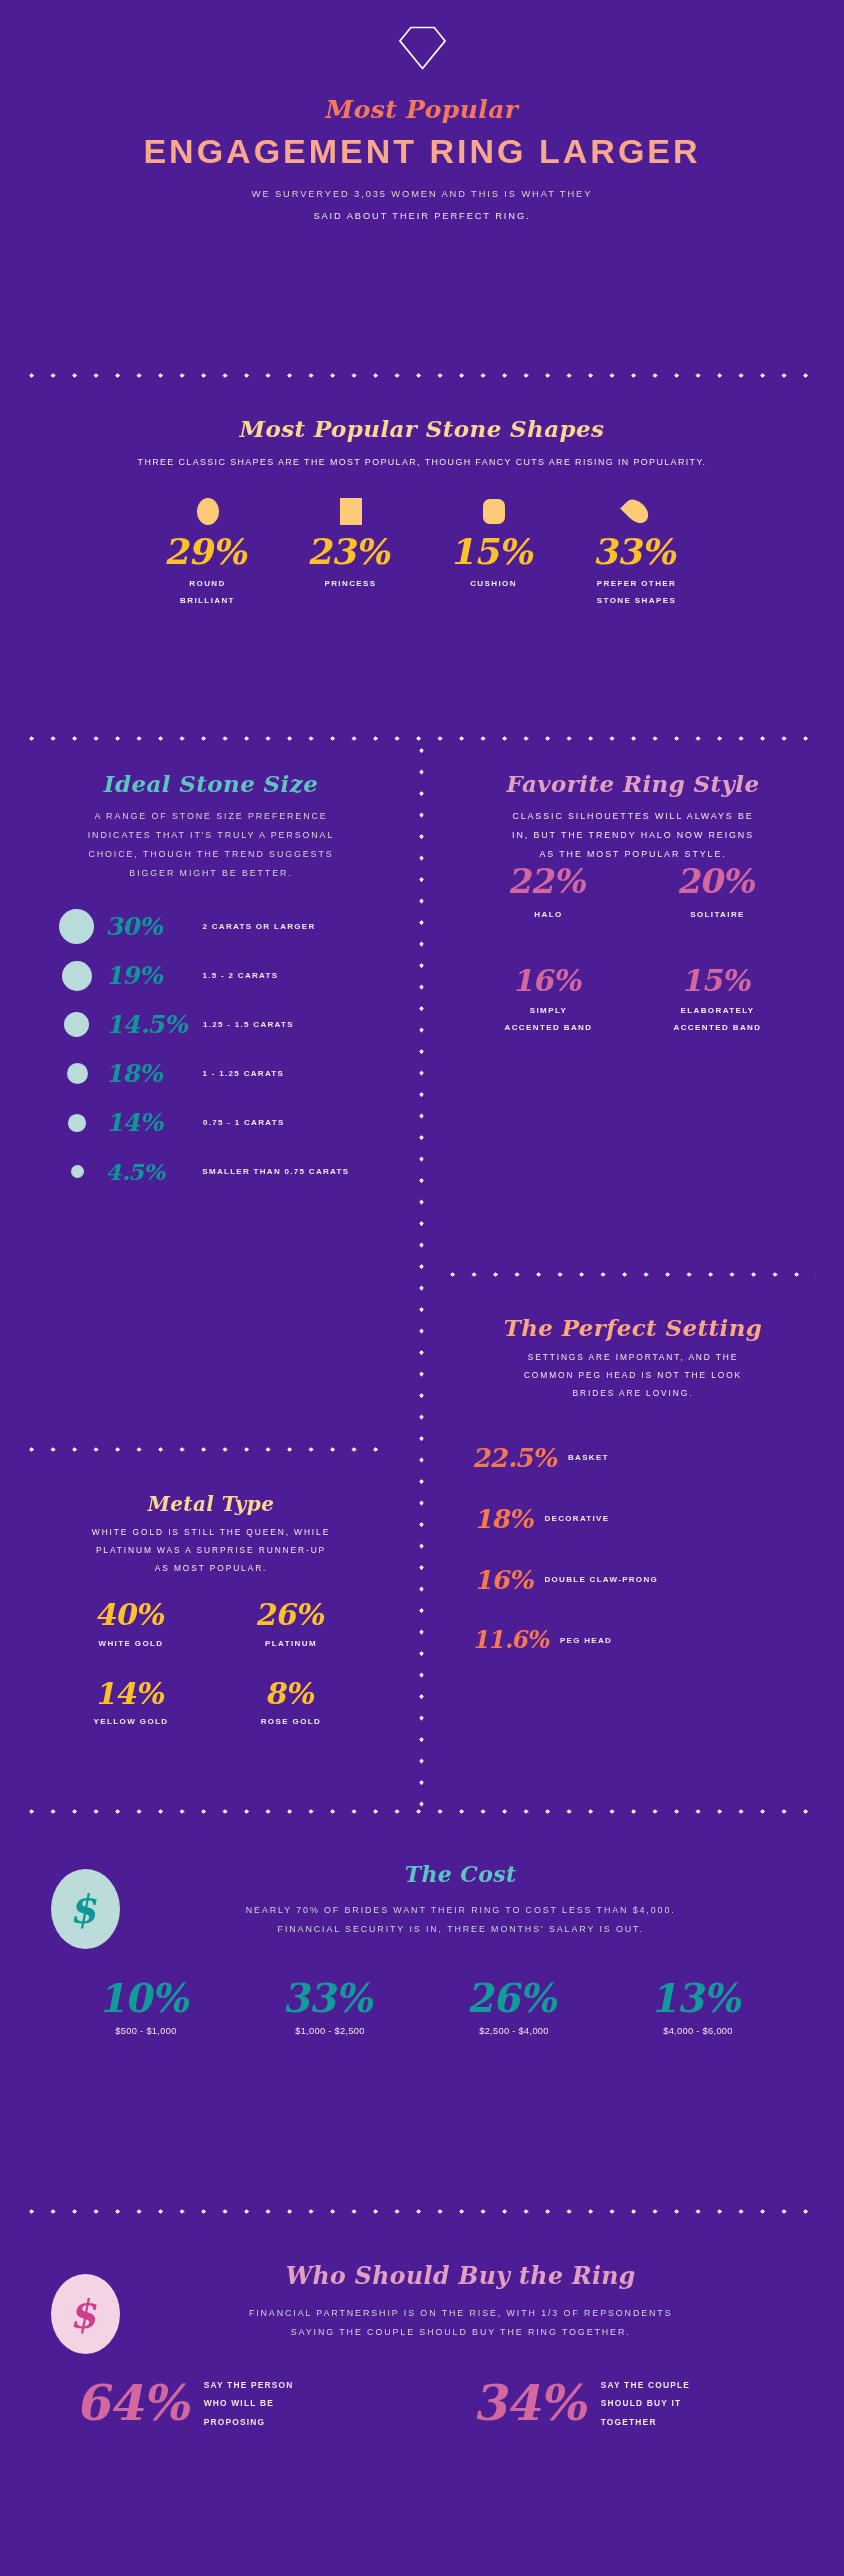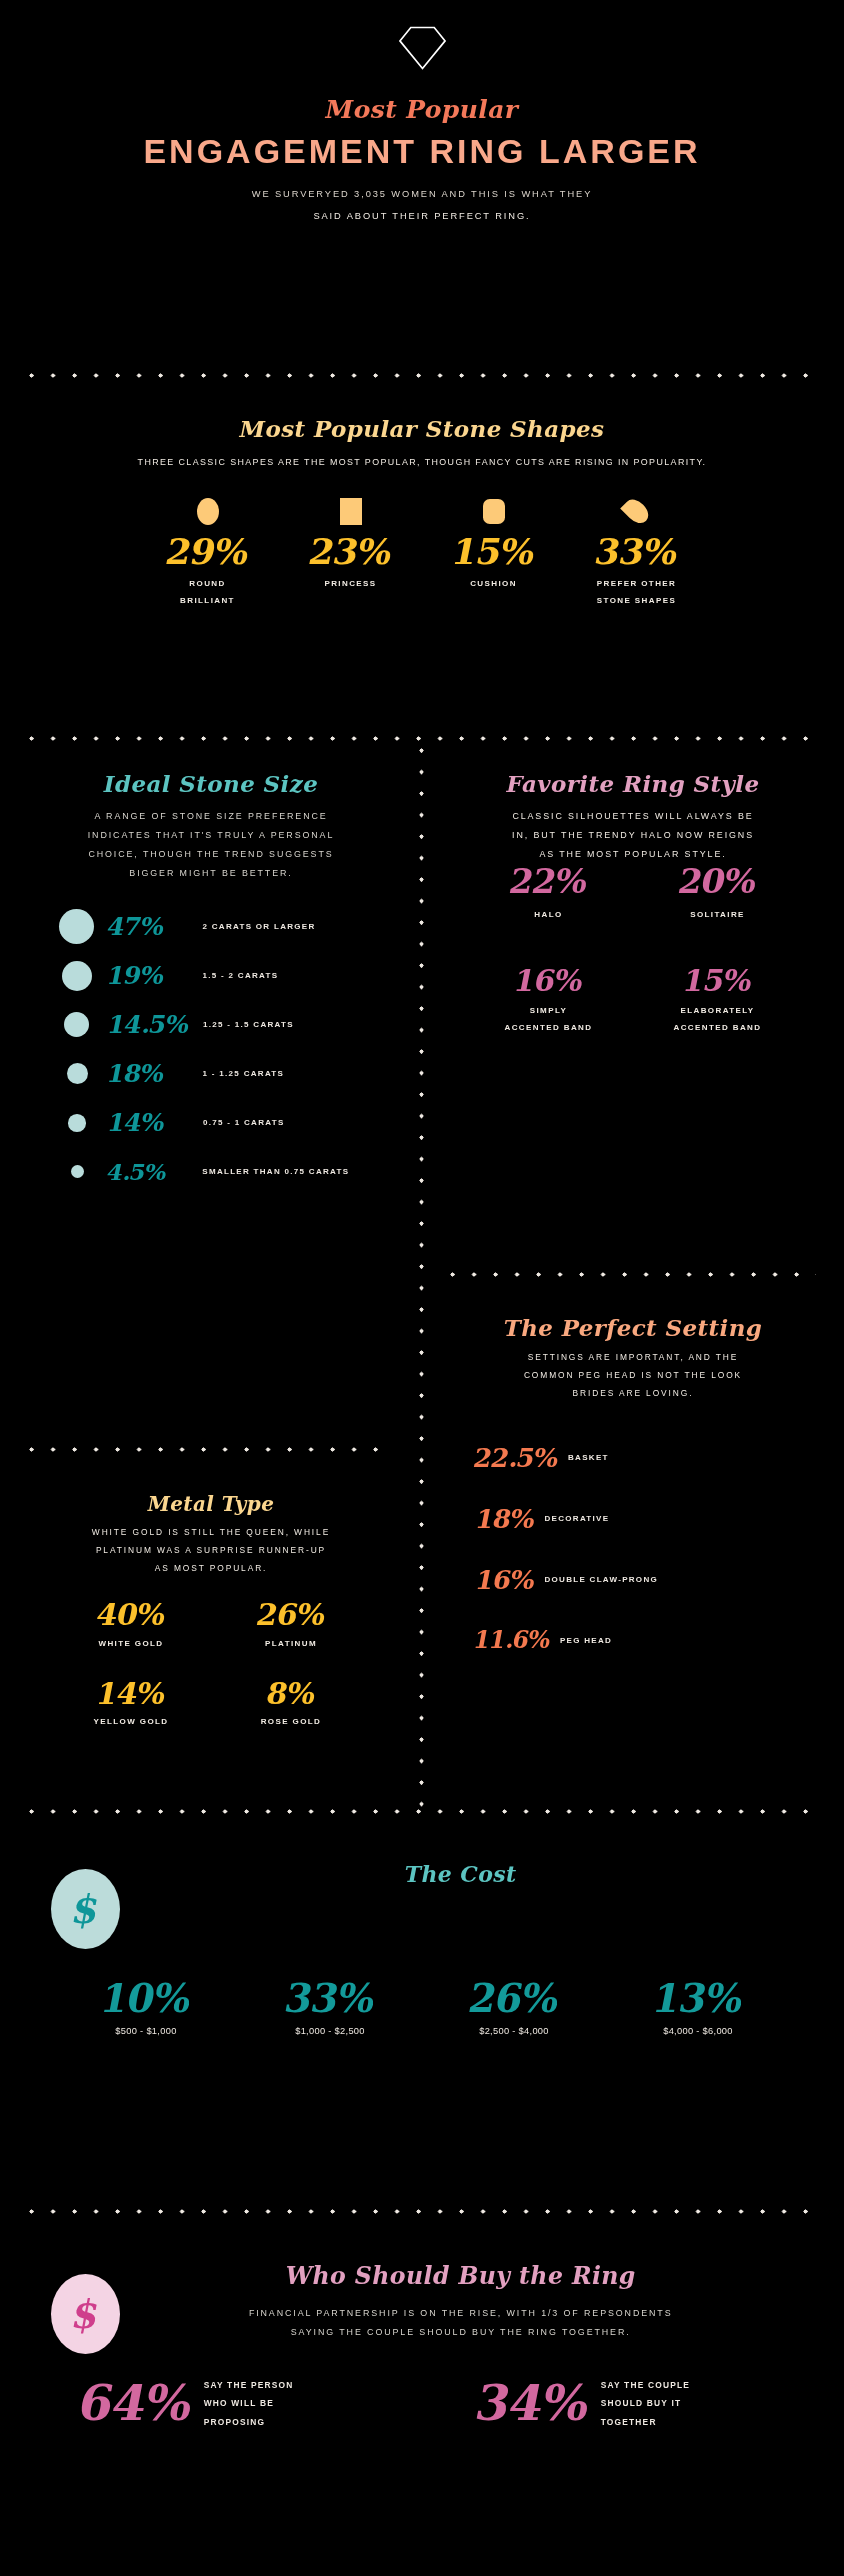--- a/index.html
+++ b/index.html
@@ -6,21 +6,21 @@
   body{
     background:#343434;
     font-family:"Liberation Sans", sans-serif;
     -webkit-font-smoothing:antialiased;
   }
   .page{
     position:relative;
     width:844px;
     height:2576px;
     margin:0 auto;
-    background:#000000;
+    background:#4c1d95;
     overflow:hidden;
   }
 
   
   .caps{
     font-family:"Liberation Sans", sans-serif;
     text-transform:uppercase;
     letter-spacing:1.9px;
     color:#f2ece4;
     font-size:9.3px;
@@ -222,21 +222,21 @@
     <div style="margin-top:10px;">
       <div class="caps" style="font-size:8.9px;line-height:2.15;color:#d9d6cf;">A RANGE OF STONE SIZE PREFERENCE</div>
       <div class="caps" style="font-size:8.9px;line-height:2.15;color:#d9d6cf;">INDICATES THAT IT'S TRULY A PERSONAL</div>
       <div class="caps" style="font-size:8.9px;line-height:2.15;color:#d9d6cf;">CHOICE, THOUGH THE TREND SUGGESTS</div>
       <div class="caps" style="font-size:8.9px;line-height:2.15;color:#d9d6cf;">BIGGER MIGHT BE BETTER.</div>
     </div>
 
     <div style="margin-top:18.6px;">
       <div class="size-row">
         <div class="size-dot" style="width:35px;height:35px;"></div>
-        <div class="size-pct num">47%</div>
+        <div class="size-pct num">30%</div>
         <div class="size-lbl">2 CARATS OR LARGER</div>
       </div>
       <div class="size-row">
         <div class="size-dot" style="width:30px;height:30px;margin-left:2.5px;"></div>
         <div class="size-pct num" style="padding-left:16px;">19%</div>
         <div class="size-lbl">1.5 - 2 CARATS</div>
       </div>
       <div class="size-row">
         <div class="size-dot" style="width:25px;height:25px;margin-left:5px;"></div>
         <div class="size-pct num" style="padding-left:19px;">14.5%</div>
@@ -349,20 +349,24 @@
 
   <div class="hrule" style="position:absolute;left:29px;top:1809px;width:788px;"></div>
 
   <div style="position:absolute;top:1861px;left:0;width:844px;">
     <div style="display:flex;align-items:flex-start;padding:0 51px;">
       <div class="badge" style="background:#bcdcda;color:#0e9699;flex:0 0 auto;margin-top:8.4px;">
         <span>$</span>
       </div>
       <div style="flex:1;margin-left:8.4px;">
         <div class="sec-title script" style="color:#5cc4c1;font-size:22px;">The Cost</div>
+        <div style="margin-top:13.5px;">
+          <div class="caps" style="font-size:8.9px;line-height:2.2;color:#cfd6d4;">NEARLY 70% OF BRIDES WANT THEIR RING TO COST LESS THAN $4,000.</div>
+          <div class="caps" style="font-size:8.9px;line-height:2.2;color:#cfd6d4;">FINANCIAL SECURITY IS IN, THREE MONTHS' SALARY IS OUT.</div>
+        </div>
       </div>
     </div>
 
     <div class="cost-row">
       <div class="cost-cell">
         <div class="pct-teal num">10%</div>
         <div class="cost-lbl">$500 - $1,000</div>
       </div>
       <div class="cost-cell">
         <div class="pct-teal num">33%</div>

